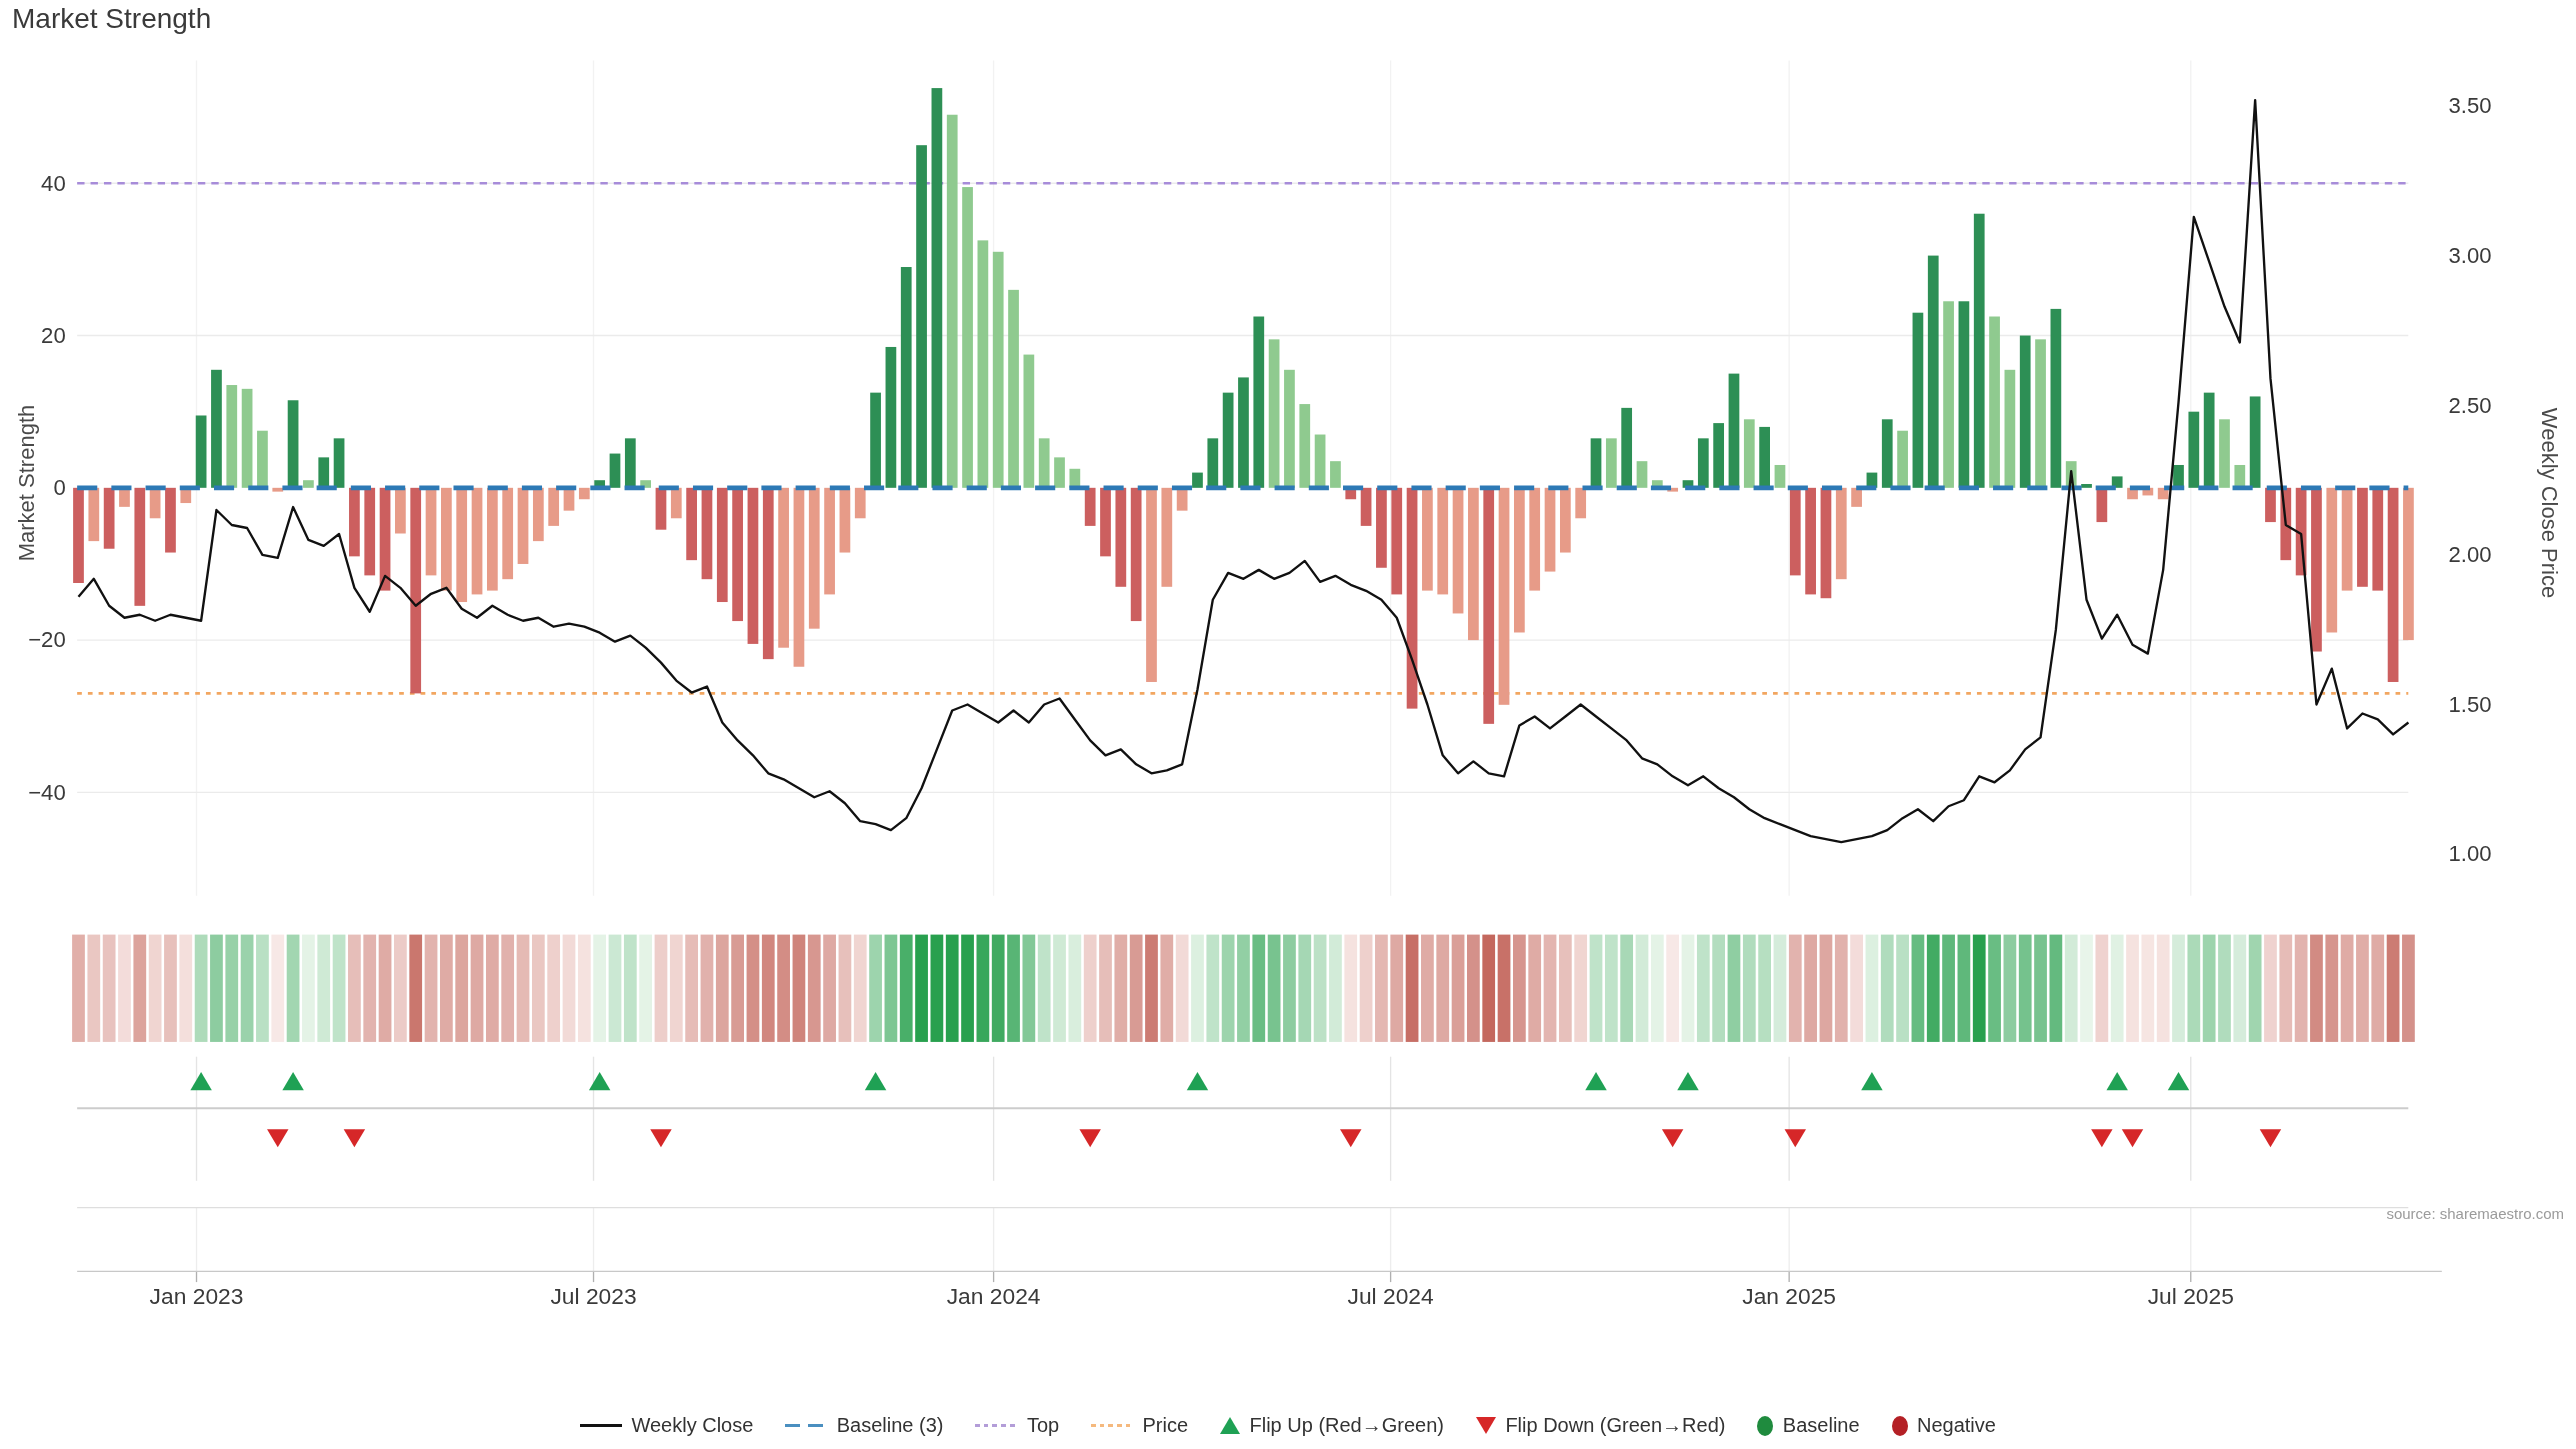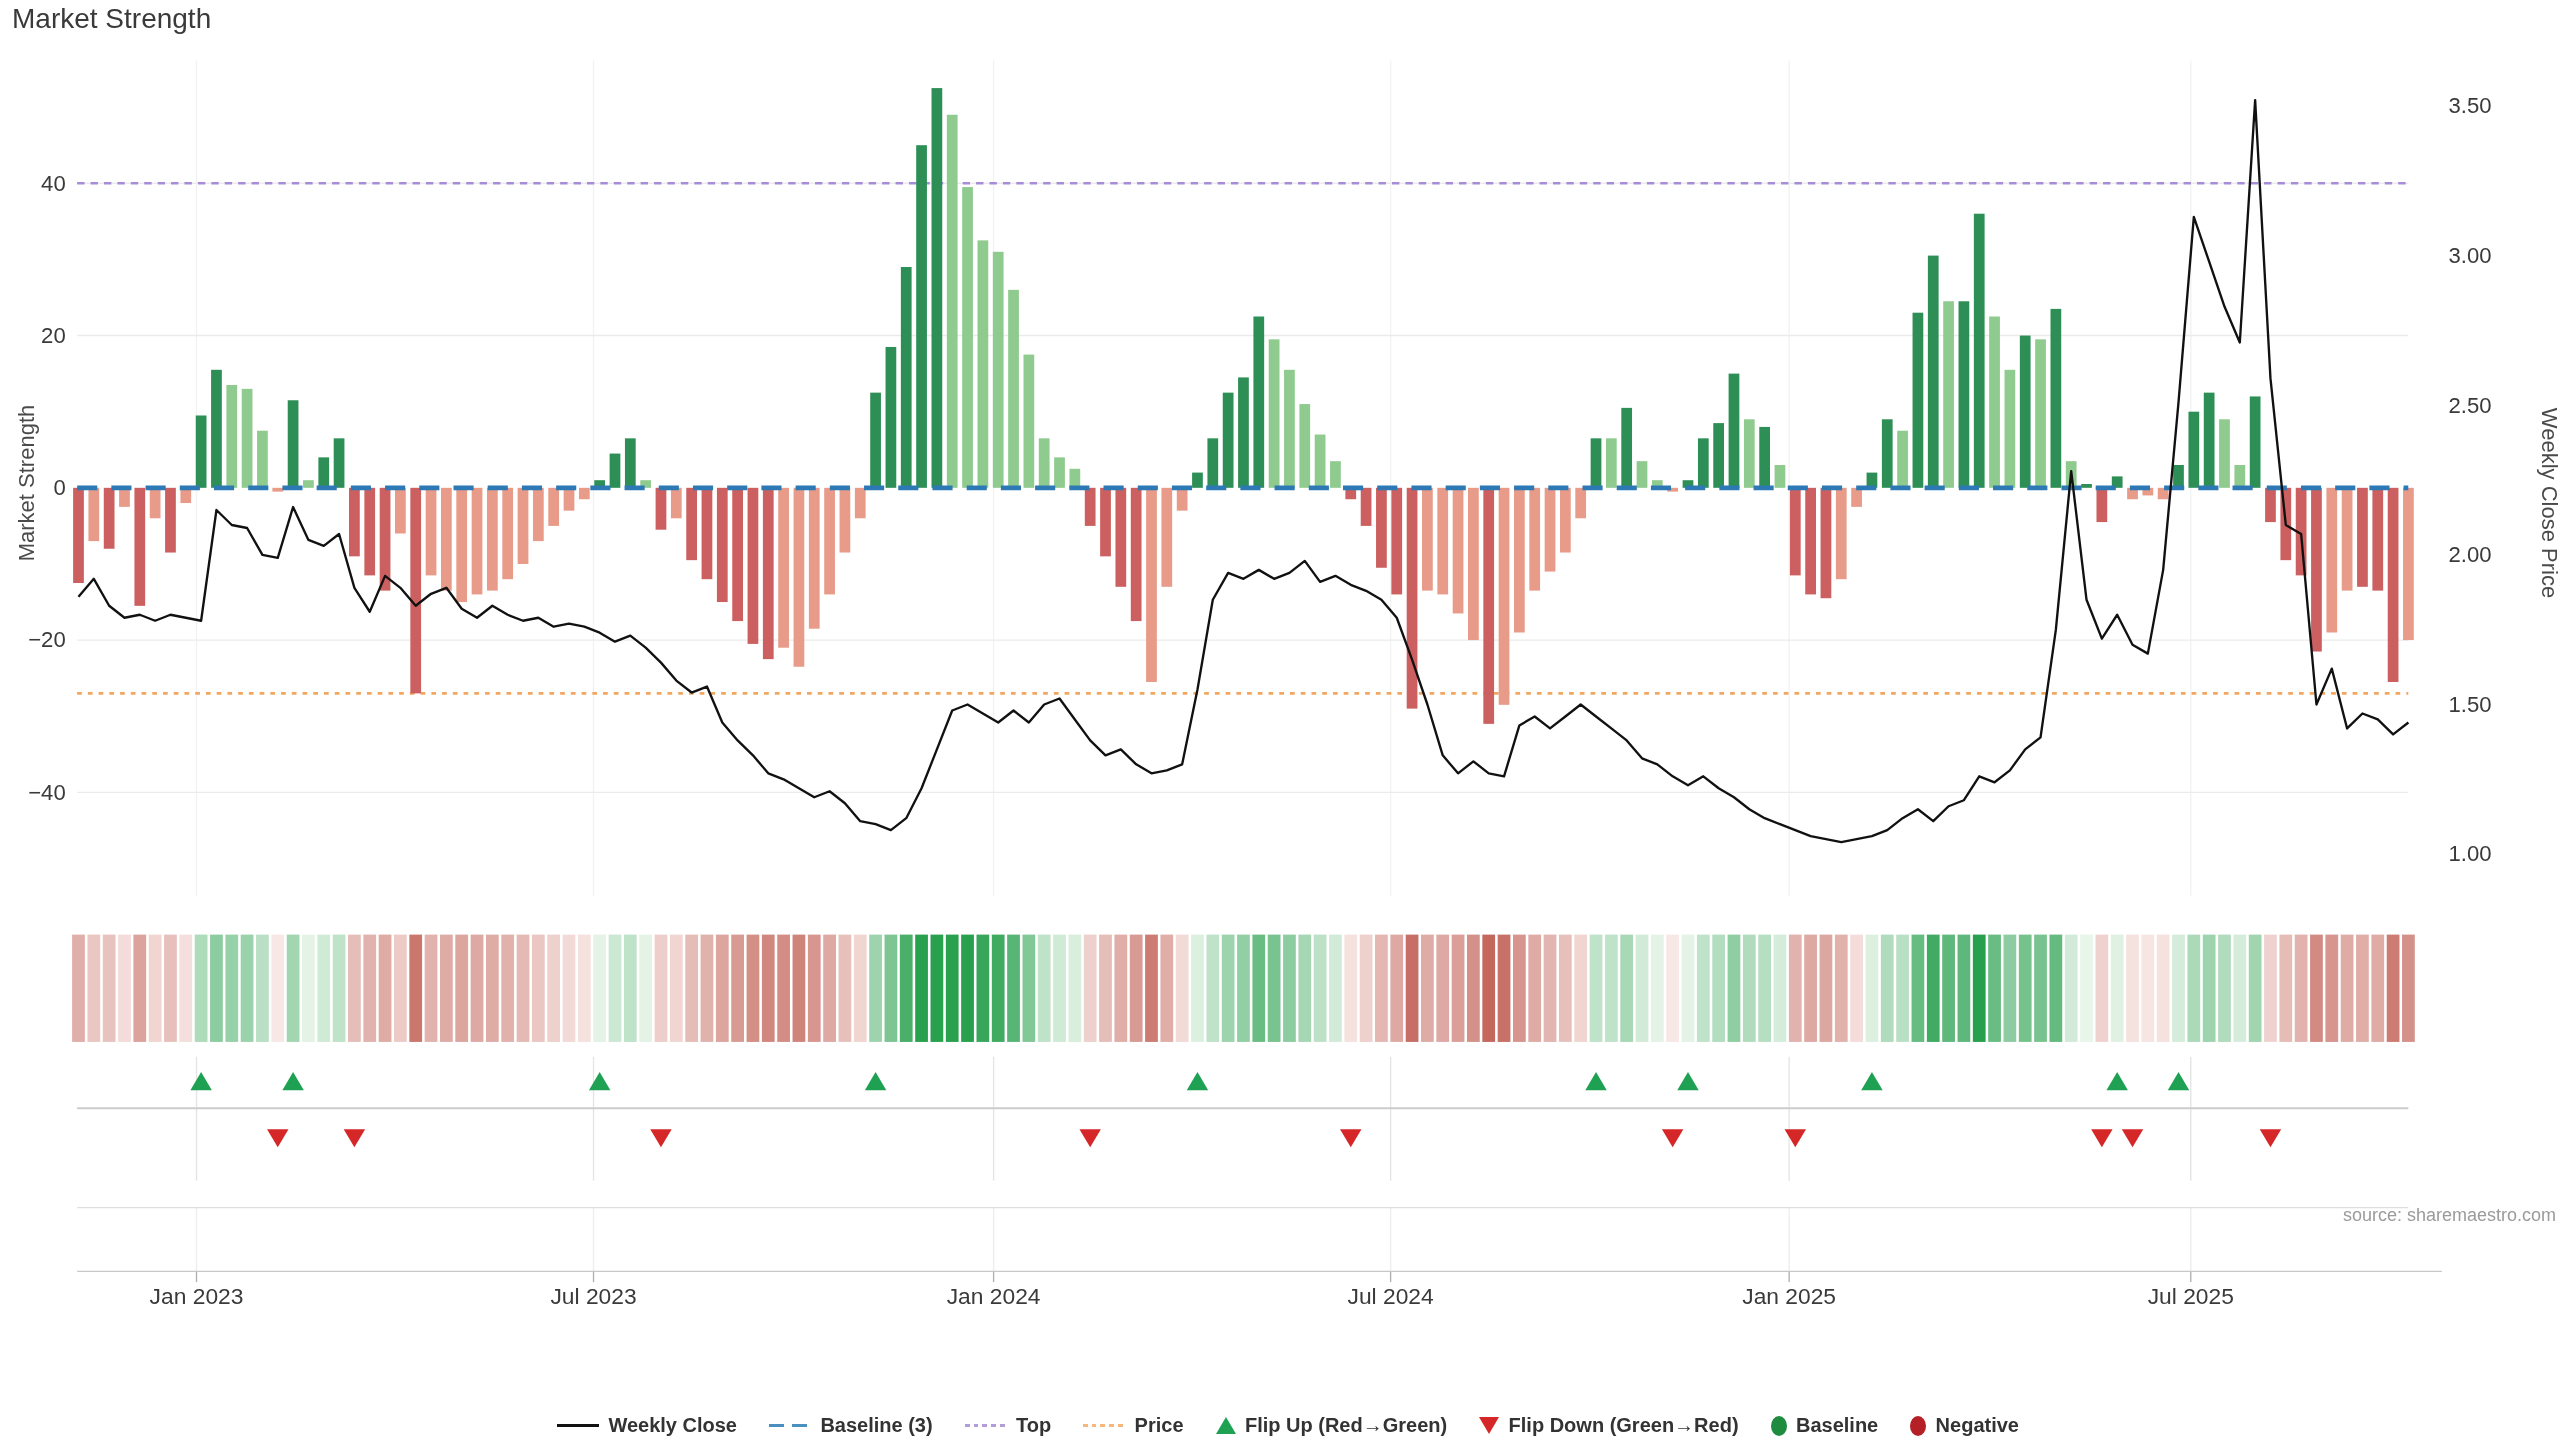--- a/index.html
+++ b/index.html
@@ -2,23 +2,23 @@
 <html style="font-size:10.7px"><head>
 <meta charset="utf-8">
 <style>
   html,body{margin:0;padding:0;background:#ffffff;}
   body{width:2576px;height:1449px;overflow:hidden;font-family:"Liberation Sans","DejaVu Sans",sans-serif;}
   #stage{position:relative;width:2576px;height:1157px;background:#fff;}
   .title{position:absolute;left:12px;top:2.7px;font-size:28px;color:#3a3a3a;}
   .yaxis-label{position:absolute;font-size:22px;color:#4a4a4a;white-space:nowrap;}
   .left-label{left:-107px;top:470px;transform:rotate(-90deg);transform-origin:center;width:268px;text-align:center;}
   .right-label{left:2415px;top:490px;transform:rotate(90deg);transform-origin:center;width:268px;text-align:center;}
-  .source{position:absolute;right:20px;top:1205px;font-size:18px;color:#9b9b9b;}
+  .source{position:absolute;right:12px;top:1205px;font-size:15px;color:#9b9b9b;}
   svg{position:absolute;left:0;top:0;}
-  .legend{position:absolute;left:0;top:1414px;width:2576px;display:flex;justify-content:center;align-items:center;gap:32px;font-weight:bold;}
+  .legend{position:absolute;left:0;top:1414px;width:2576px;display:flex;justify-content:center;align-items:center;gap:32px;}
   .legend-item{display:flex;align-items:center;gap:9.4px;font-size:20px;color:#333;}
   .sw{display:inline-block;}
 </style>
 </head>
 <body>
 
 <div id="stage">
   <div class="title">Market Strength</div>
   <div class="yaxis-label left-label">Market Strength</div>
   <div class="yaxis-label right-label">Weekly Close Price</div>

